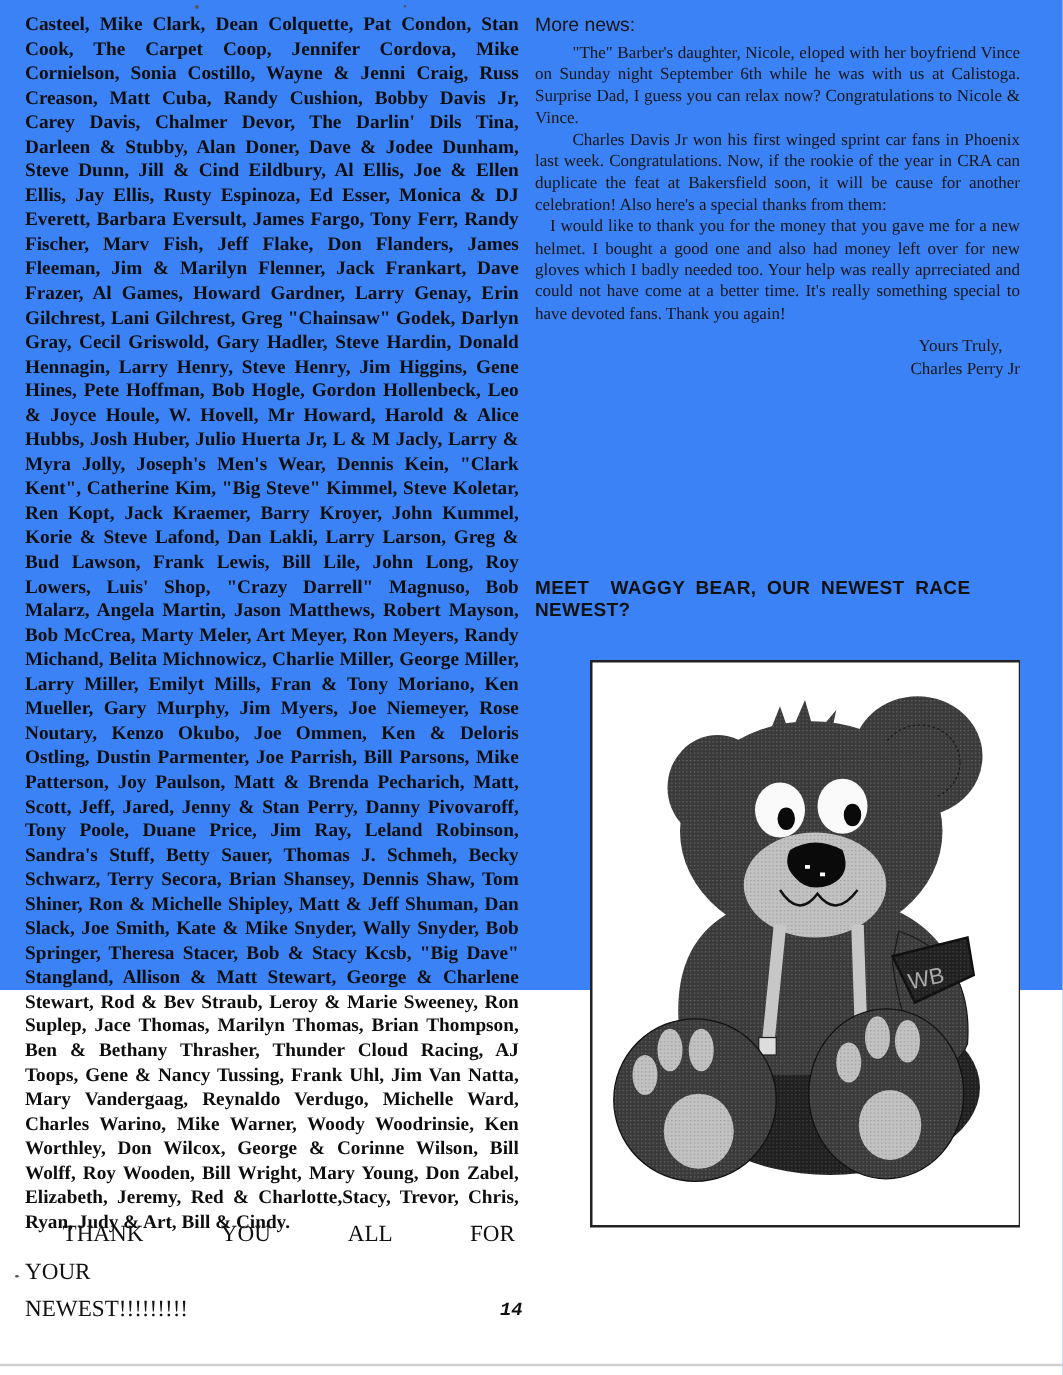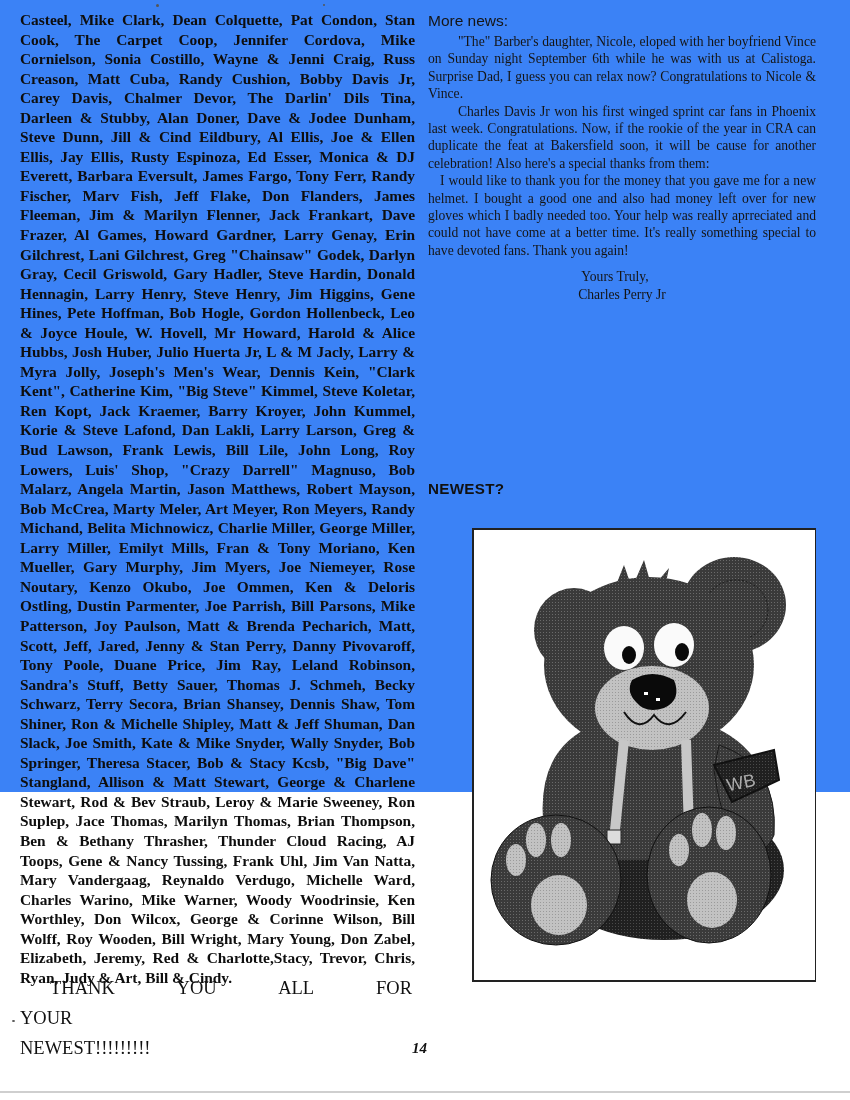--- a/index.html
+++ b/index.html
@@ -22,38 +22,38 @@
     position: absolute; left: 428px; top: 12px; width: 388px;
     font-family: "Liberation Serif", serif; font-size: 13.6px; line-height: 17.4px; color: #151515;
   }
   .news-heading {
     font-family: "Liberation Sans", sans-serif; font-weight: normal; font-size: 15.5px;
     margin: 0 0 3px 0; line-height: 18px;
   }
   .right-col p { margin: 0; text-align: justify; }
   .p-indent-small { text-indent: 12px; }
   .p-indent-large { text-indent: 30px; }
-  .sig-wrap { display: flex; flex-direction: column; align-items: center; margin-top: 9px; }
+  .sig-wrap { display: flex; flex-direction: column; align-items: flex-end; margin-top: 9px; }
   .sig-wrap span { display: block; }
   .sig-line1 { margin-right: 14px; }
 
   .mascot-heading {
     position: absolute; left: 428px; top: 462px; width: 385px;
     font-family: "Liberation Sans", sans-serif; font-weight: bold; font-size: 15.2px;
     line-height: 17.5px; letter-spacing: 0.3px; color: #111;
   }
 
   .bear-frame {
     position: absolute; left: 472px; top: 528px; width: 341px; height: 450px;
     border: 2px solid #222; border-right-width: 1px; background: #fff;
   }
   .bear-frame svg { position: absolute; left: 0; top: 0; }
 
   .page-number {
-    position: absolute; left: 412px; top: 1040px; font-family: Liberation Serif, serif;
+    position: absolute; left: 400px; top: 1040px; font-family: Liberation Mono, monospace;
     font-style: italic; font-weight: bold; font-size: 15px; color: #111;
   }
   .bottom-rule {
     position: absolute; left: 0; top: 1091px; width: 850px; height: 2px; background: #cfcfcf;
   }
   .speck { position: absolute; background: #555; border-radius: 50%; }
 </style>
 </head>
 <body>
 
@@ -71,21 +71,21 @@
     <p class="p-indent-large">"The" Barber's daughter, Nicole, eloped with her boyfriend Vince on Sunday night September 6th while he was with us at Calistoga. Surprise Dad, I guess you can relax now? Congratulations to Nicole &amp; Vince.</p>
     <p class="p-indent-large">Charles Davis Jr won his first winged sprint car fans in Phoenix last week. Congratulations. Now, if the rookie of the year in CRA can duplicate the feat at Bakersfield soon, it will be cause for another celebration!  Also here's a special thanks from them:</p>
     <p class="p-indent-small">I would like to thank you for the money that you gave me for a new helmet. I bought a good one and also had money left over for new gloves which I badly needed too. Your help was really aprreciated and could not have come at a better time. It's really something special to have devoted fans. Thank you again!</p>
     <div class="sig-wrap">
       <span class="sig-line1">Yours Truly,</span>
       <span>Charles Perry Jr</span>
     </div>
   </div>
 
   <div class="mascot-heading">
-    <br>
+    <span style="white-space: pre; word-spacing: 4px;">MEET  WAGGY BEAR, OUR NEWEST RACE</span><br>
     <span>NEWEST?</span>
   </div>
 
   <div class="bear-frame">
     <svg width="341" height="450" viewBox="0 0 341 450" xmlns="http://www.w3.org/2000/svg">
       <defs>
         <pattern id="halftone" width="3" height="3" patternUnits="userSpaceOnUse">
           <rect width="3" height="3" fill="#3a3a3a"></rect>
           <rect width="1" height="1" fill="#6a6a6a"></rect>
         </pattern>

